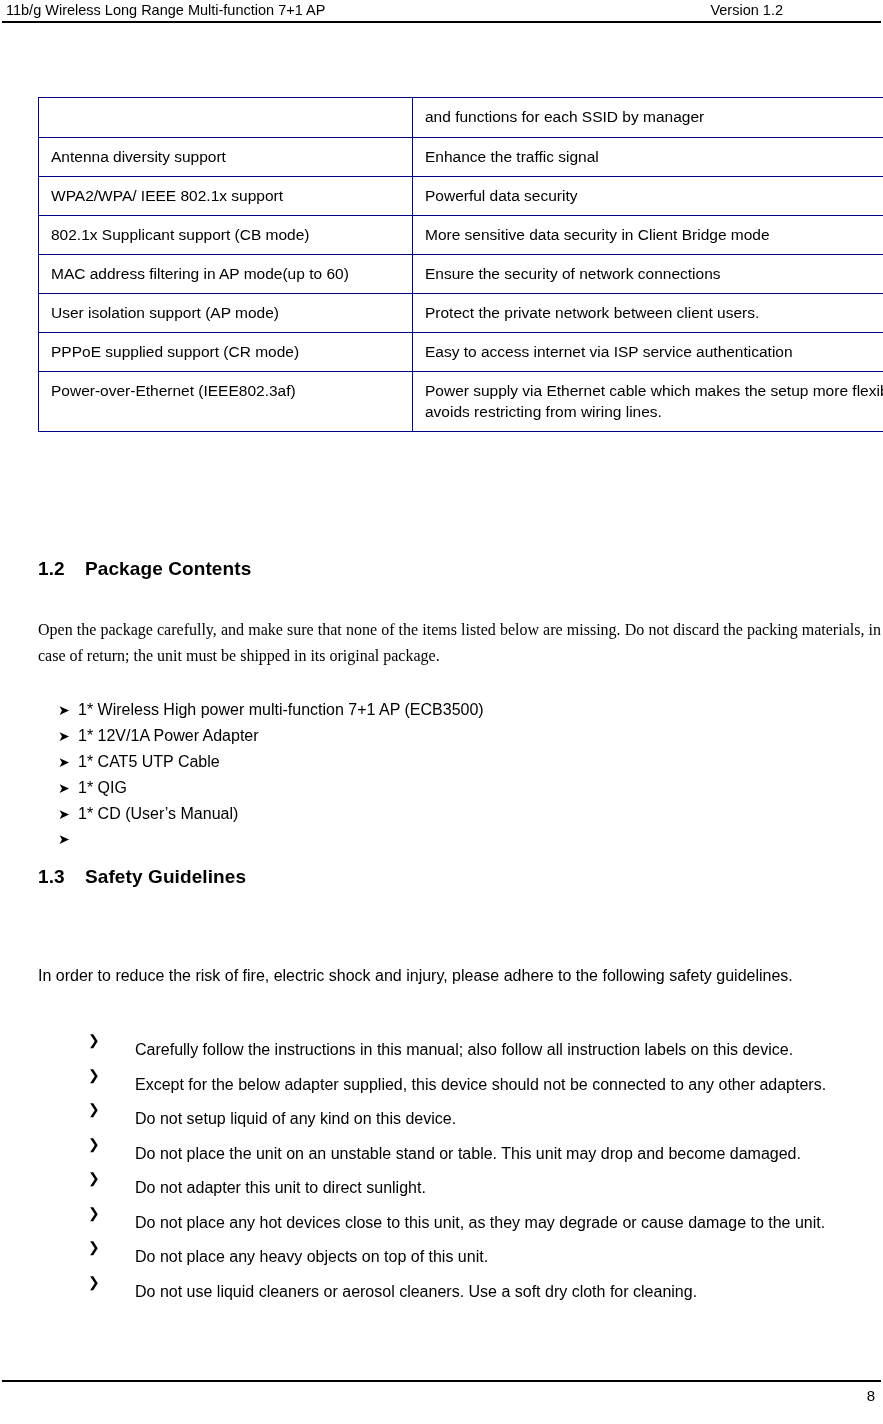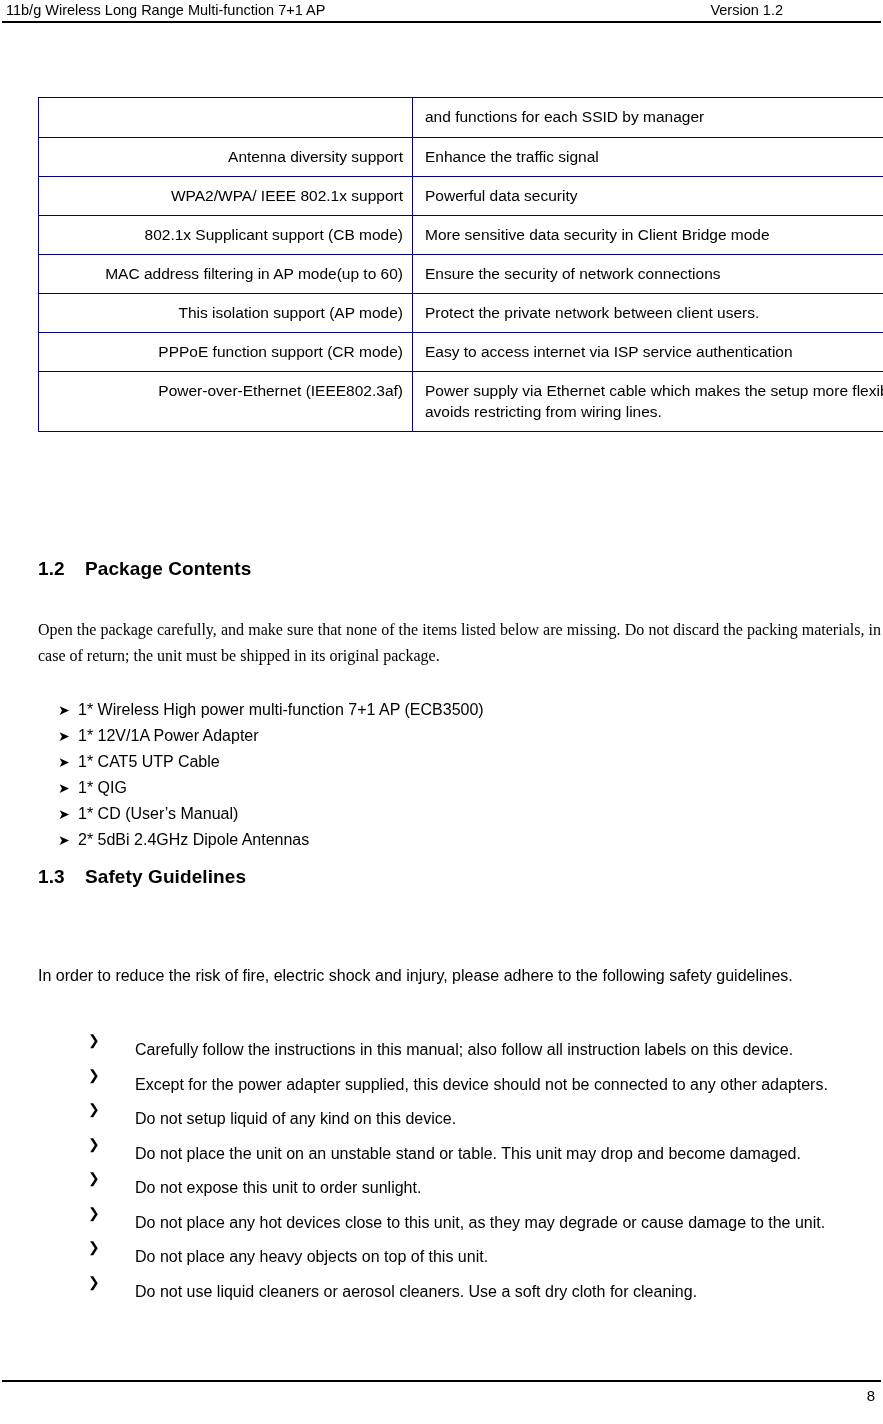--- a/index.html
+++ b/index.html
@@ -62,21 +62,21 @@
     table-layout: fixed;
   }
   .spec-table td {
     border: 1.6px solid #000080;
     font-size: 15.5px;
     line-height: 21px;
     padding: 8px 9px 9px 12px;
     vertical-align: top;
     color: #000000;
   }
-  .spec-table td.col-a { width: 352px; text-align: right; }
+  .spec-table td.col-a { width: 352px; }
   .spec-table td.col-b { width: 488px; }
   .spec-table tr.r-empty td { height: 22px; }
 
   
   .sec-heading {
     position: absolute;
     left: 38px;
     font-size: 19px;
     font-weight: bold;
     letter-spacing: 0.1px;
@@ -200,25 +200,25 @@
       </tr>
       <tr>
         <td class="col-a">802.1x Supplicant support (CB mode)</td>
         <td class="col-b">More sensitive data security in Client Bridge mode</td>
       </tr>
       <tr>
         <td class="col-a">MAC address filtering in AP mode(up to 60)</td>
         <td class="col-b">Ensure the security of network connections</td>
       </tr>
       <tr>
-        <td class="col-a">This isolation support (AP mode)</td>
+        <td class="col-a">User isolation support (AP mode)</td>
         <td class="col-b">Protect the private network between client users.</td>
       </tr>
       <tr>
-        <td class="col-a">PPPoE function support (CR mode)</td>
+        <td class="col-a">PPPoE supplied support (CR mode)</td>
         <td class="col-b">Easy to access internet via ISP service authentication</td>
       </tr>
       <tr>
         <td class="col-a">Power-over-Ethernet (IEEE802.3af)</td>
         <td class="col-b">Power supply via Ethernet cable which makes the setup more flexible avoids restricting from wiring lines.</td>
       </tr>
     </tbody>
   </table>
 
   <div class="sec-heading" id="h-12">
@@ -243,50 +243,49 @@
     <li>
       <span class="arrow">➤</span>
       <span>1* QIG</span>
     </li>
     <li>
       <span class="arrow">➤</span>
       <span>1* CD (User’s Manual)</span>
     </li>
     <li>
       <span class="arrow">➤</span>
-      <span>2* 5dBi 2.4GHz Dipole Antennas</span>
     </li>
   </ul>
 
   <div class="sec-heading" id="h-13">
     <span class="num">1.3</span><span>Safety Guidelines</span>
   </div>
 
   <p class="body-para" id="p-safety">In order to reduce the risk of fire, electric shock and injury, please adhere to the following safety guidelines.</p>
 
   <ul class="safety-list">
     <li>
       <span class="arrow">❯</span>
       <span class="txt">Carefully follow the instructions in this manual; also follow all instruction labels on this device.</span>
     </li>
     <li>
       <span class="arrow">❯</span>
-      <span class="txt">Except for the power adapter supplied, this device should not be connected to any other adapters.</span>
+      <span class="txt">Except for the below adapter supplied, this device should not be connected to any other adapters.</span>
     </li>
     <li>
       <span class="arrow">❯</span>
       <span class="txt">Do not setup liquid of any kind on this device.</span>
     </li>
     <li>
       <span class="arrow">❯</span>
       <span class="txt">Do not place the unit on an unstable stand or table. This unit may drop and become damaged.</span>
     </li>
     <li>
       <span class="arrow">❯</span>
-      <span class="txt">Do not expose this unit to order sunlight.</span>
+      <span class="txt">Do not adapter this unit to direct sunlight.</span>
     </li>
     <li>
       <span class="arrow">❯</span>
       <span class="txt">Do not place any hot devices close to this unit, as they may degrade or cause damage to the unit.</span>
     </li>
     <li>
       <span class="arrow">❯</span>
       <span class="txt">Do not place any heavy objects on top of this unit.</span>
     </li>
     <li>

